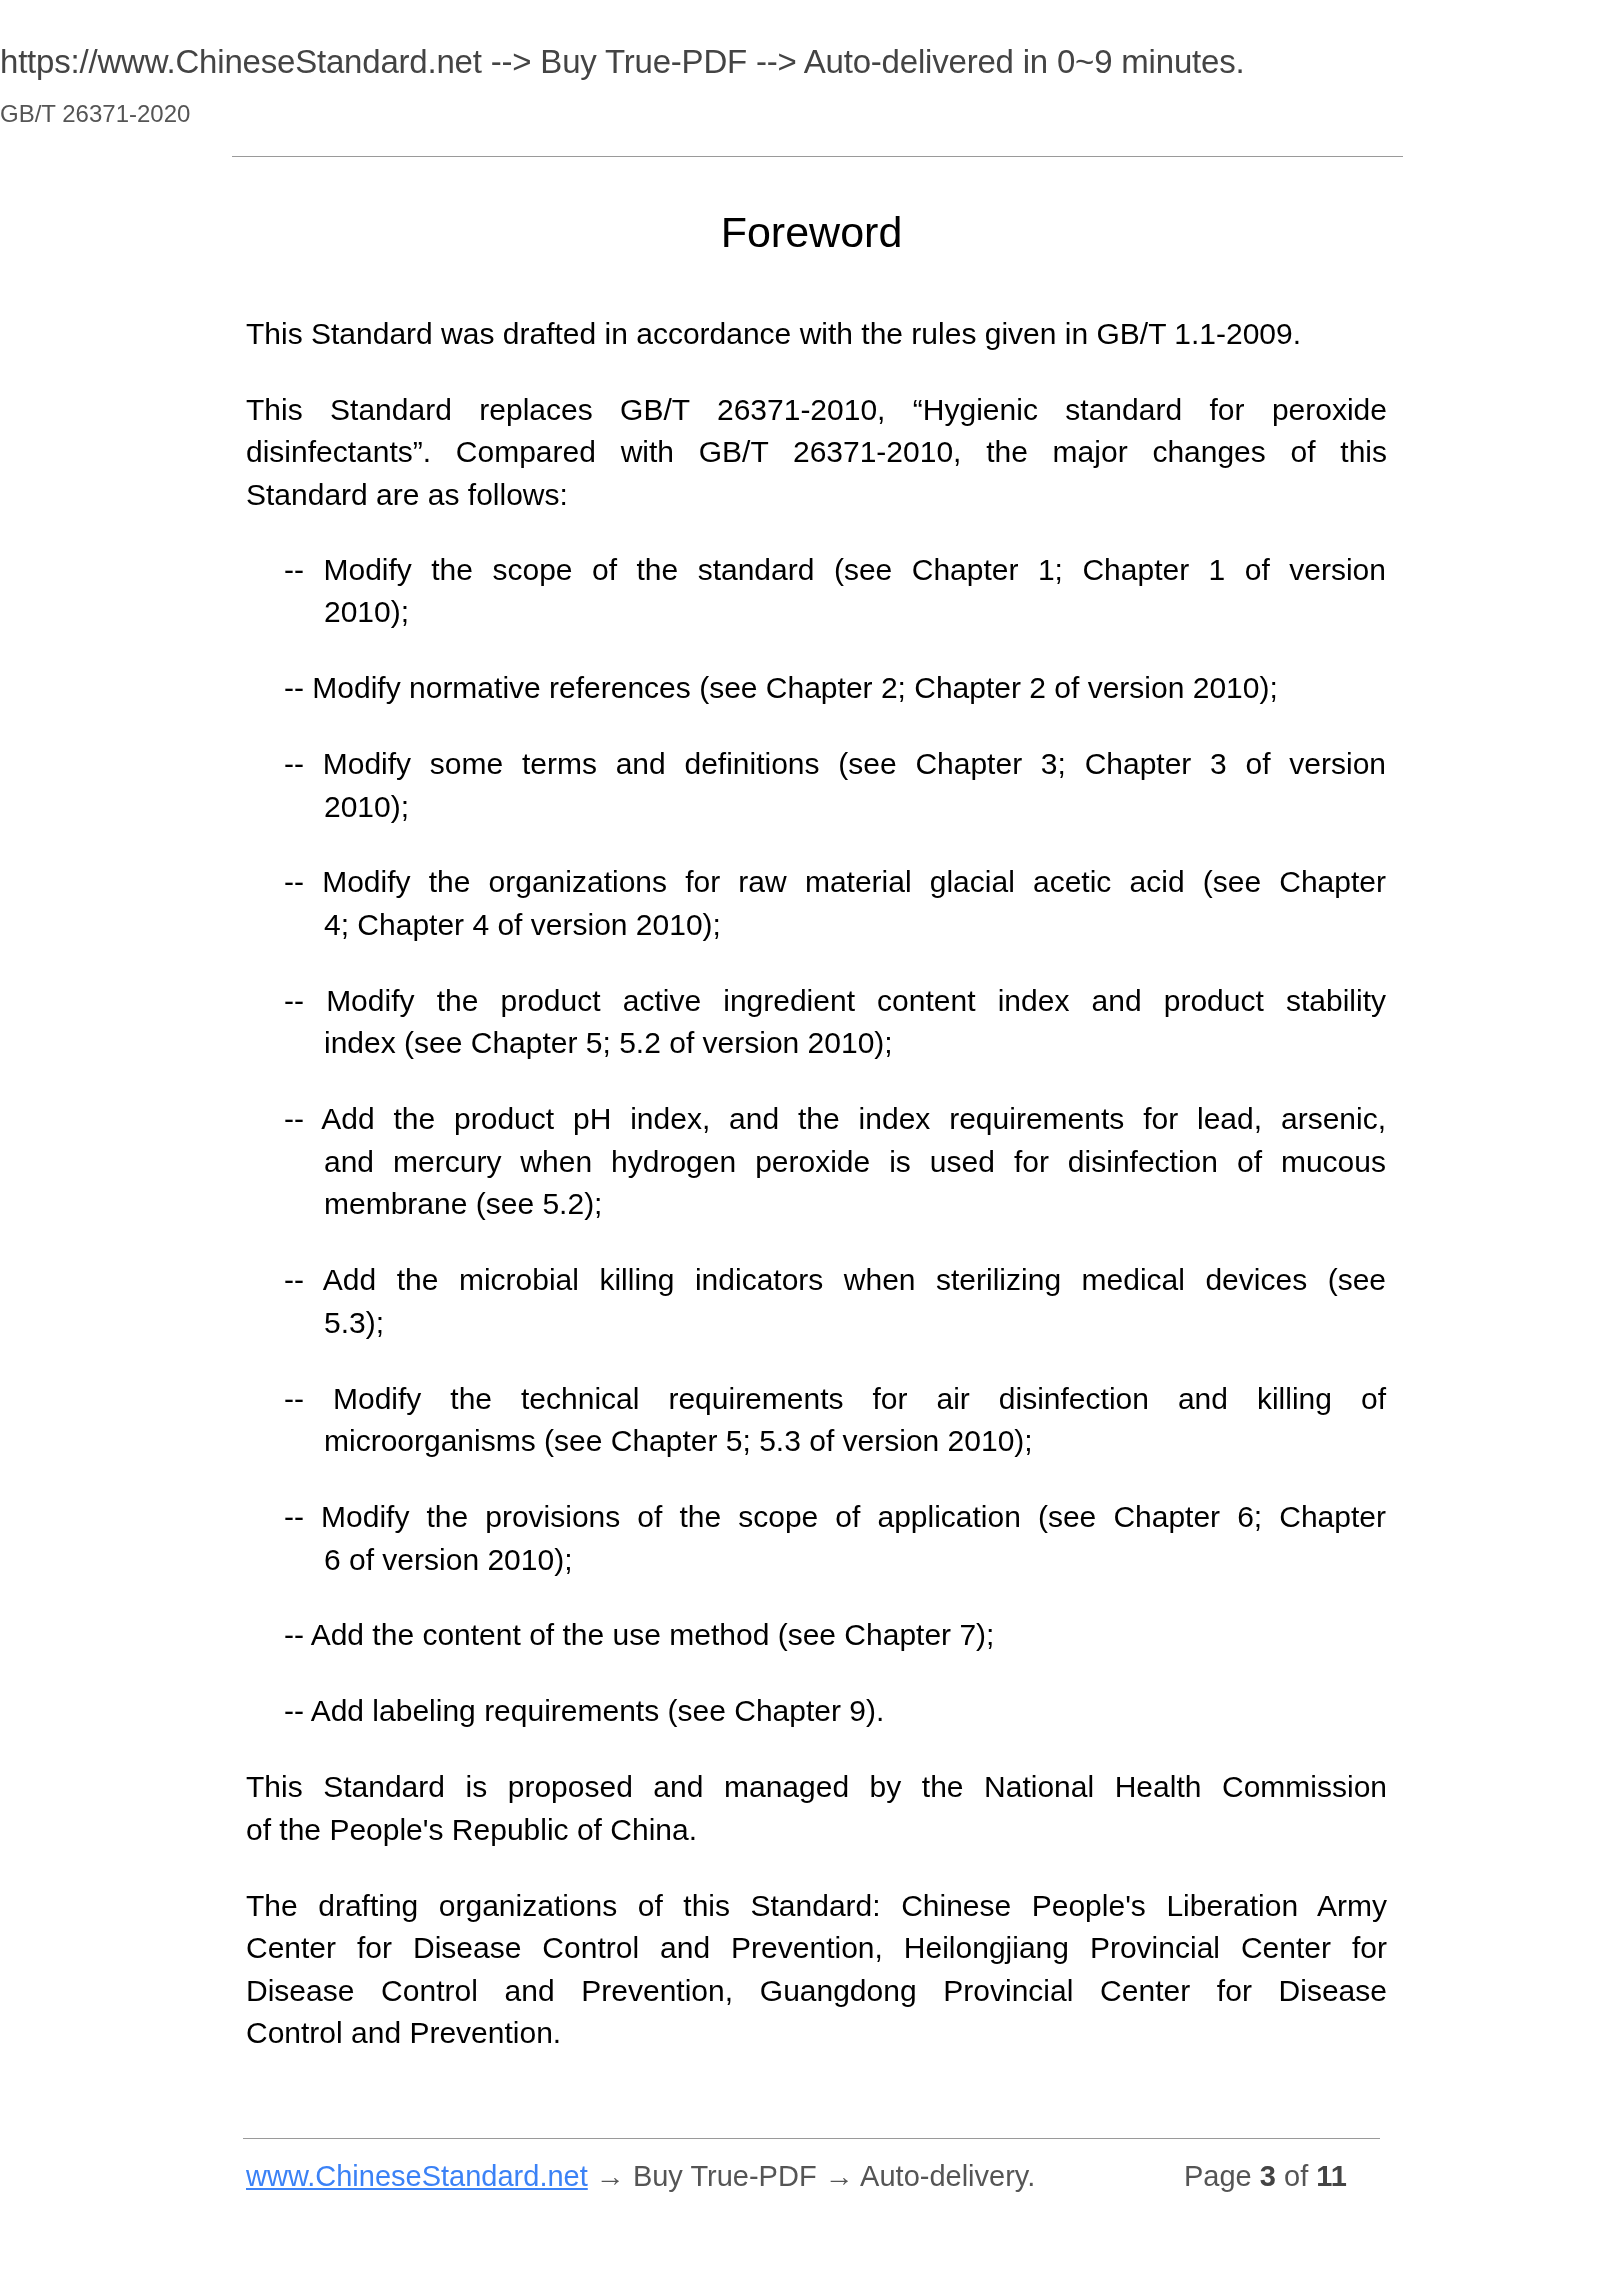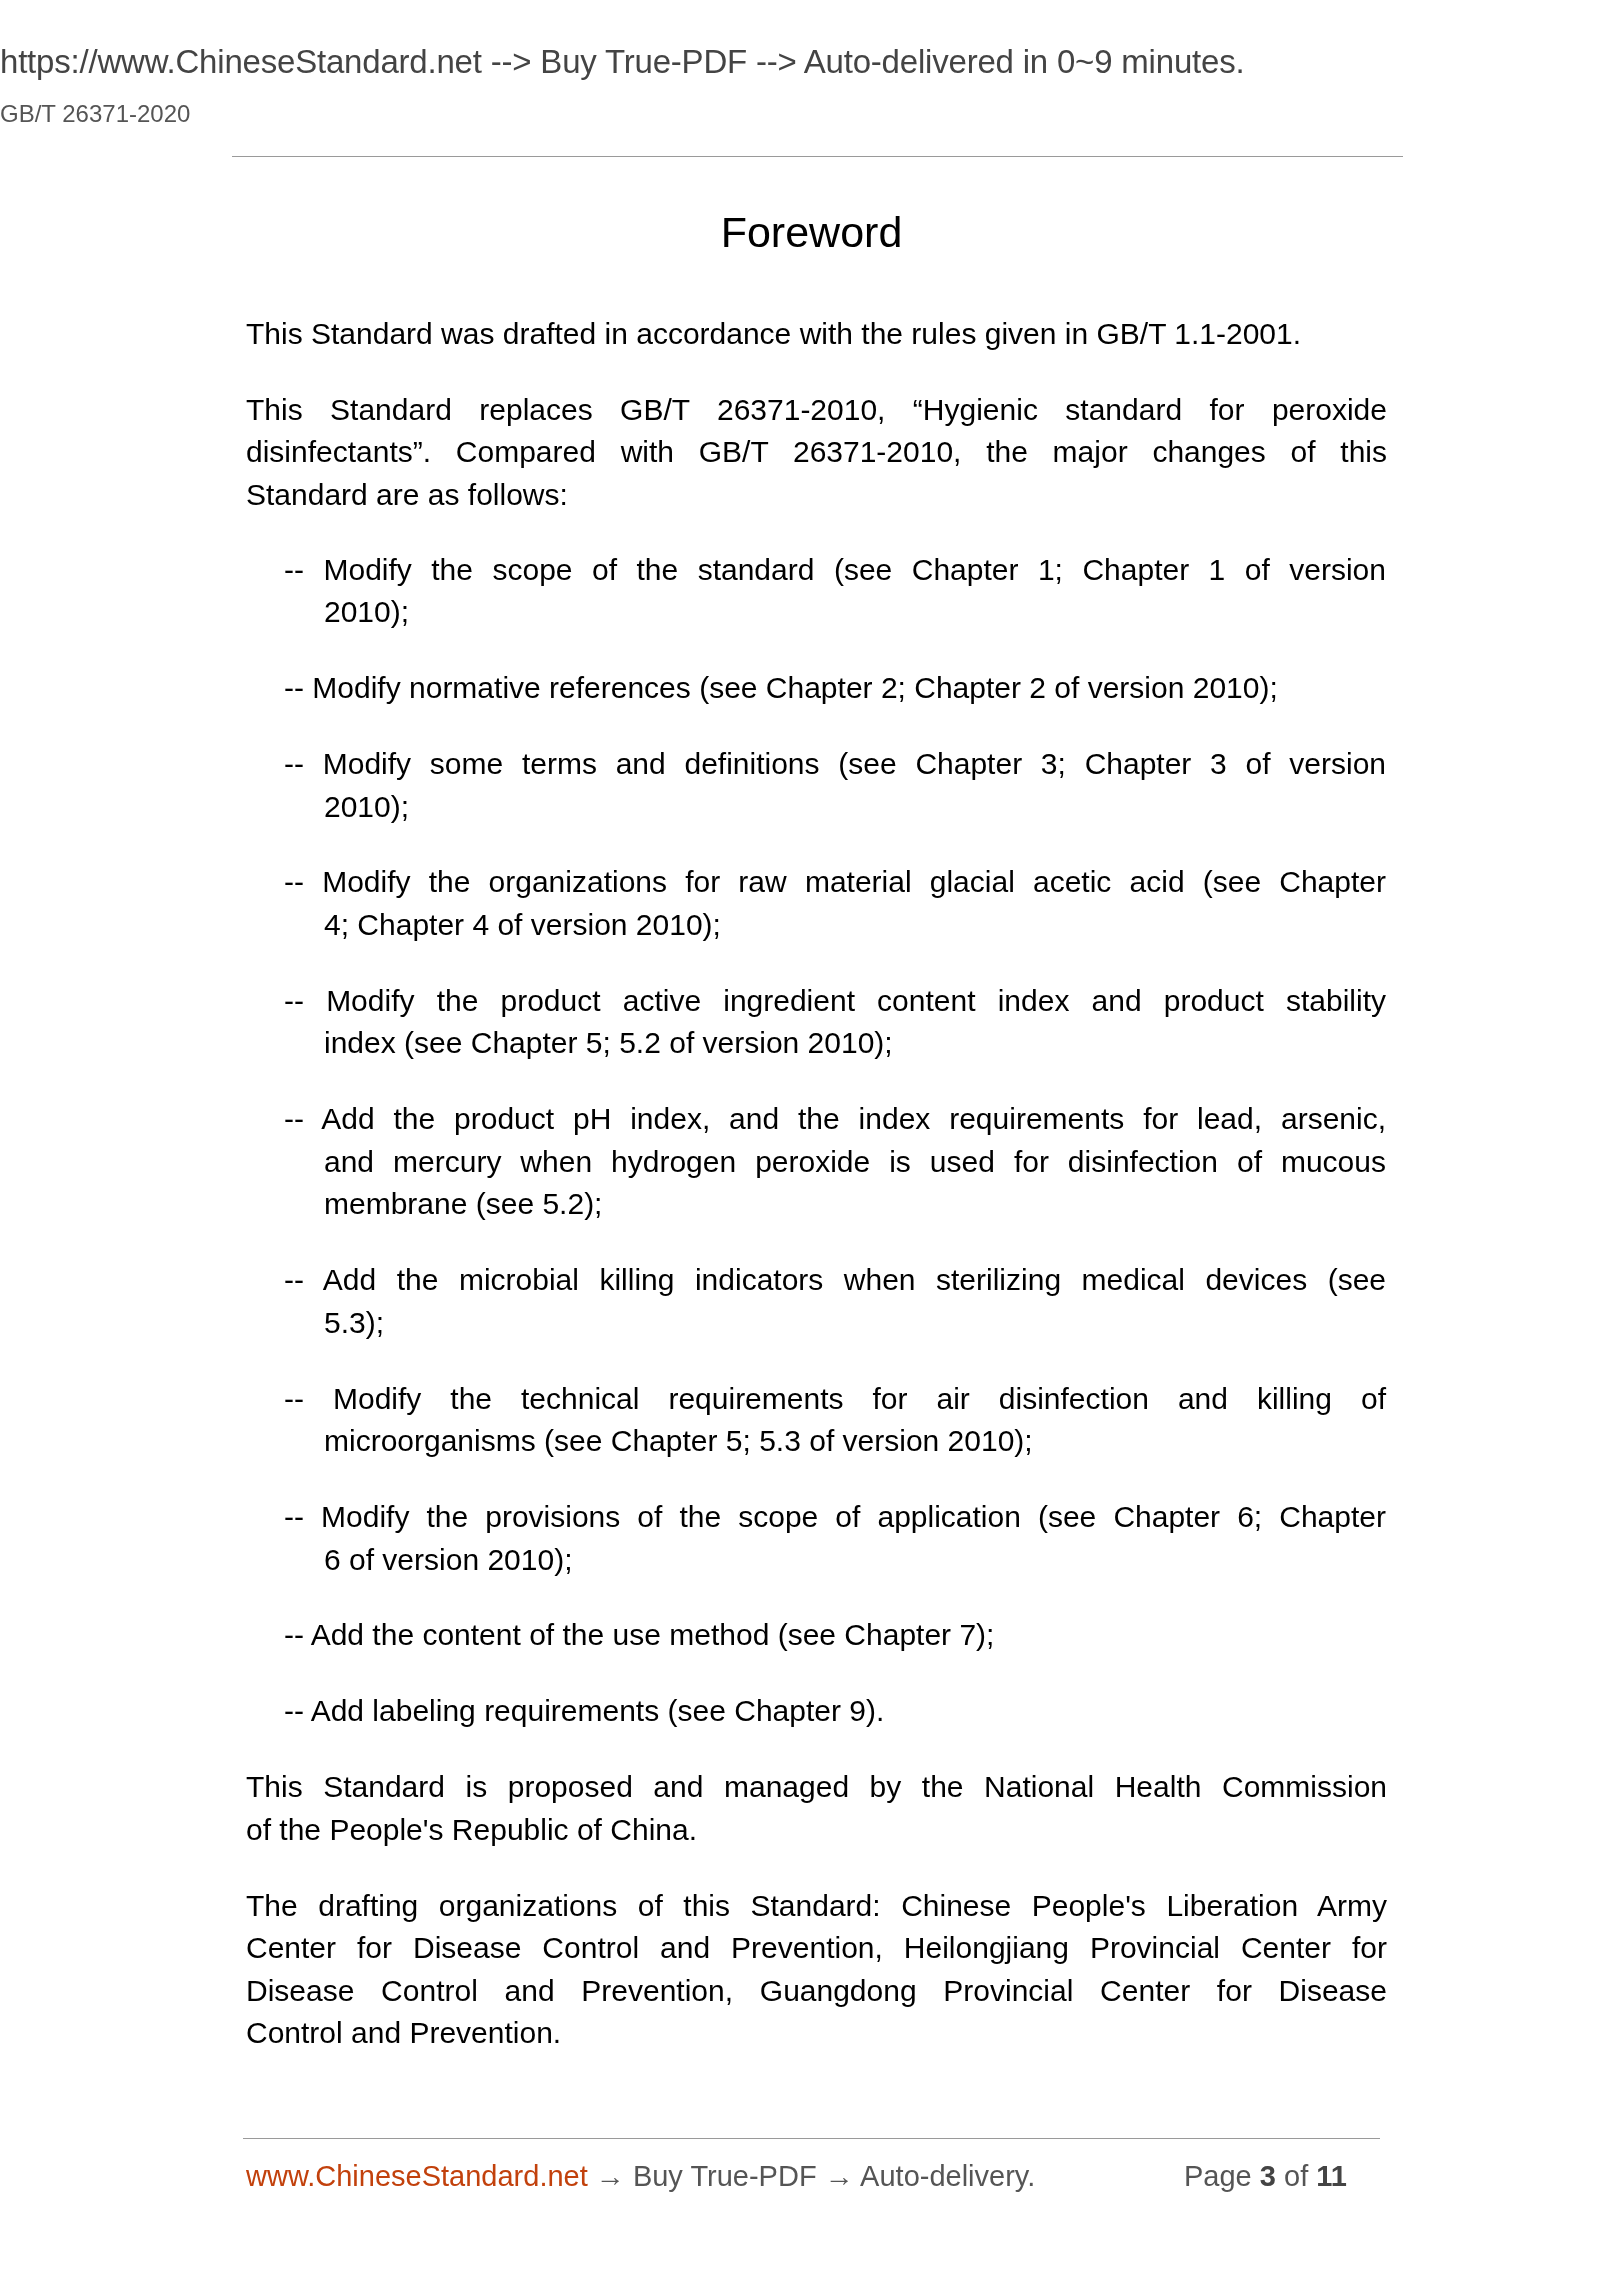--- a/index.html
+++ b/index.html
@@ -14,33 +14,33 @@
   .title { position:absolute; left:0; width:1623px; top:208px; text-align:center;
            font-size:43px; font-weight:normal; }
   .line { position:absolute; font-size:30px; line-height:43px; white-space:nowrap; }
   .just { text-align:justify; text-align-last:justify; }
   .body-l { left:246px; width:1141px; }
   .bul-l { left:284px; width:1102px; }
   .cont-l { left:324px; width:1062px; }
   .hr-bot { position:absolute; left:243px; width:1137px; top:2138px; height:0;
             border-top:1.7px solid #9a9a9a; }
   .ftr { position:absolute; top:2160px; font-size:29px; color:#555; white-space:nowrap; }
-  .ftr a { color:#c2410c; }
+  .ftr a { color:#3b82f6; text-decoration:underline; }
   .ftr b { color:#444; }
 </style>
 </head>
 <body>
 
 <div class="hdr-url">https://www.ChineseStandard.net --&gt; Buy True-PDF --&gt; Auto-delivered in 0~9 minutes.</div>
 <div class="hdr-std">GB/T 26371-2020</div>
 <div class="hr-top"></div>
 
 <div class="title">Foreword</div>
 
-<div class="line body-l" style="top:312px">This Standard was drafted in accordance with the rules given in GB/T 1.1-2001.</div>
+<div class="line body-l" style="top:312px">This Standard was drafted in accordance with the rules given in GB/T 1.1-2009.</div>
 
 <div class="line body-l just" style="top:388px">This Standard replaces GB/T 26371-2010, “Hygienic standard for peroxide</div>
 <div class="line body-l just" style="top:430px">disinfectants”. Compared with GB/T 26371-2010, the major changes of this</div>
 <div class="line body-l" style="top:473px">Standard are as follows:</div>
 
 <div class="line bul-l just" style="top:548px">-- Modify the scope of the standard (see Chapter 1; Chapter 1 of version</div>
 <div class="line cont-l" style="top:590px">2010);</div>
 
 <div class="line bul-l" style="top:666px">-- Modify normative references (see Chapter 2; Chapter 2 of version 2010);</div>
 

